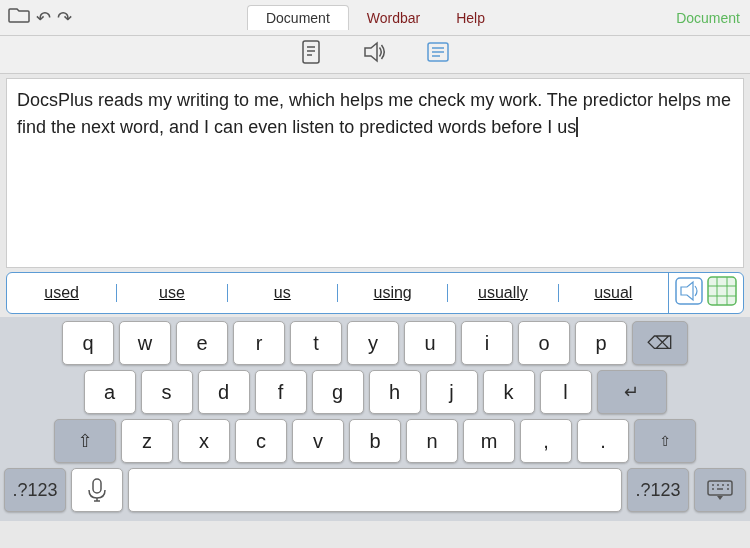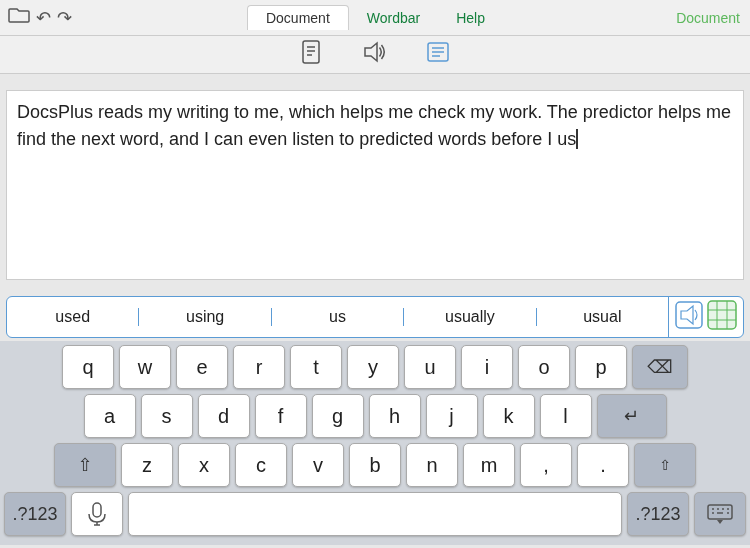--- a/index.html
+++ b/index.html
@@ -29,21 +29,21 @@
     #menu-tabs {
       display: flex;
       position: absolute;
       left: 50%;
       transform: translateX(-50%);
     }
     .menu-tab {
       padding: 4px 18px;
       font-size: 14px;
       cursor: pointer;
-      color: #15803d;
+      color: #7f1d1d;
       border: none;
       background: transparent;
     }
     .menu-tab.active {
       background: white;
       border: 1px solid #ccc;
       border-bottom: none;
       border-radius: 4px 4px 0 0;
       color: #333;
     }
@@ -68,21 +68,21 @@
     .toolbar-icon {
       font-size: 20px;
       color: #555;
       cursor: pointer;
     }
 
     
     #document-area {
       background: white;
       border: 1px solid #ccc;
-      margin: 16px 6px;
+      margin: 4px 6px;
       height: 190px;
       padding: 8px 10px;
       font-size: 18px;
       color: #222;
       line-height: 1.5;
       position: relative;
     }
     .cursor {
       display: inline-block;
       width: 2px;
@@ -98,20 +98,21 @@
     
     #prediction-bar {
       display: flex;
       align-items: center;
       background: white;
       border: 1.5px solid #5b9bd5;
       border-radius: 6px;
       margin: 3px 6px;
       height: 42px;
       position: relative;
+      text-decoration: underline;
     }
     #prediction-words {
       display: flex;
       flex: 1;
     }
     .pred-word {
       flex: 1;
       display: flex;
       align-items: center;
       justify-content: center;
@@ -247,22 +248,23 @@
   </span>
 </div>
 
 <div id="document-area">
   <span>DocsPlus reads my writing to me, which helps me check my work. The predictor helps me find the next word, and I can even listen to predicted words before I us</span><span class="cursor"></span>
 </div>
 
 <div id="prediction-bar">
   <div id="prediction-words">
     <div class="pred-word">used</div>
+    <div class="pred-word">use</div>
+    <div class="pred-word">us</div>
     <div class="pred-word">using</div>
-    <div class="pred-word">us</div>
     <div class="pred-word">usually</div>
     <div class="pred-word">usual</div>
   </div>
   <div id="prediction-icons">
     <span style="cursor:pointer;">
       <svg width="28" height="28" viewBox="0 0 28 28" fill="none">
         <rect x="1" y="1" width="26" height="26" rx="4" stroke="#5b9bd5" stroke-width="1.5" fill="white"></rect>
         <polygon points="6,10 12,10 18,5 18,23 12,18 6,18" stroke="#5b9bd5" stroke-width="1.2" fill="none"></polygon>
         <path d="M20 9 Q24 14 20 19" stroke="#5b9bd5" stroke-width="1.2" fill="none"></path>
       </svg>

